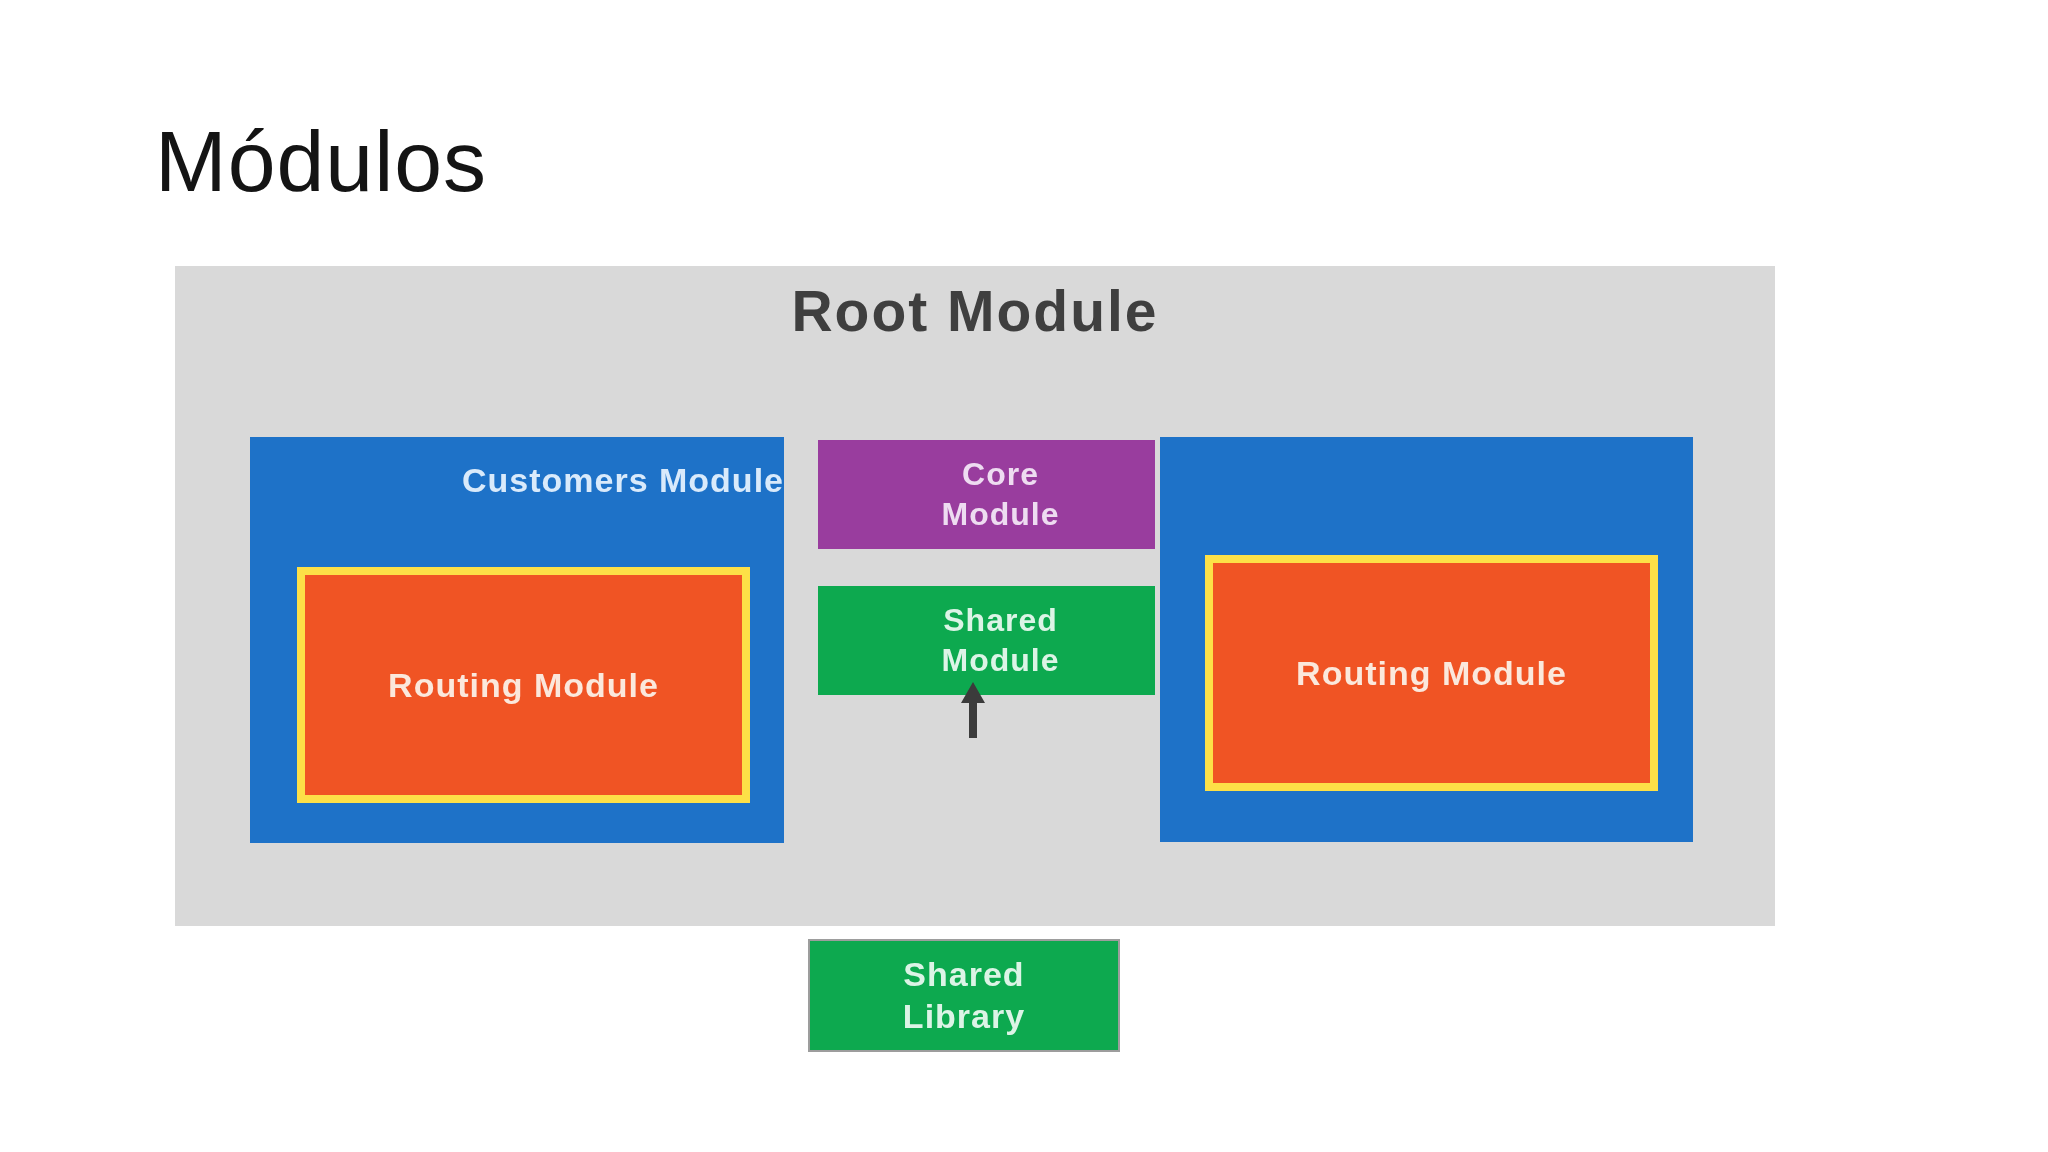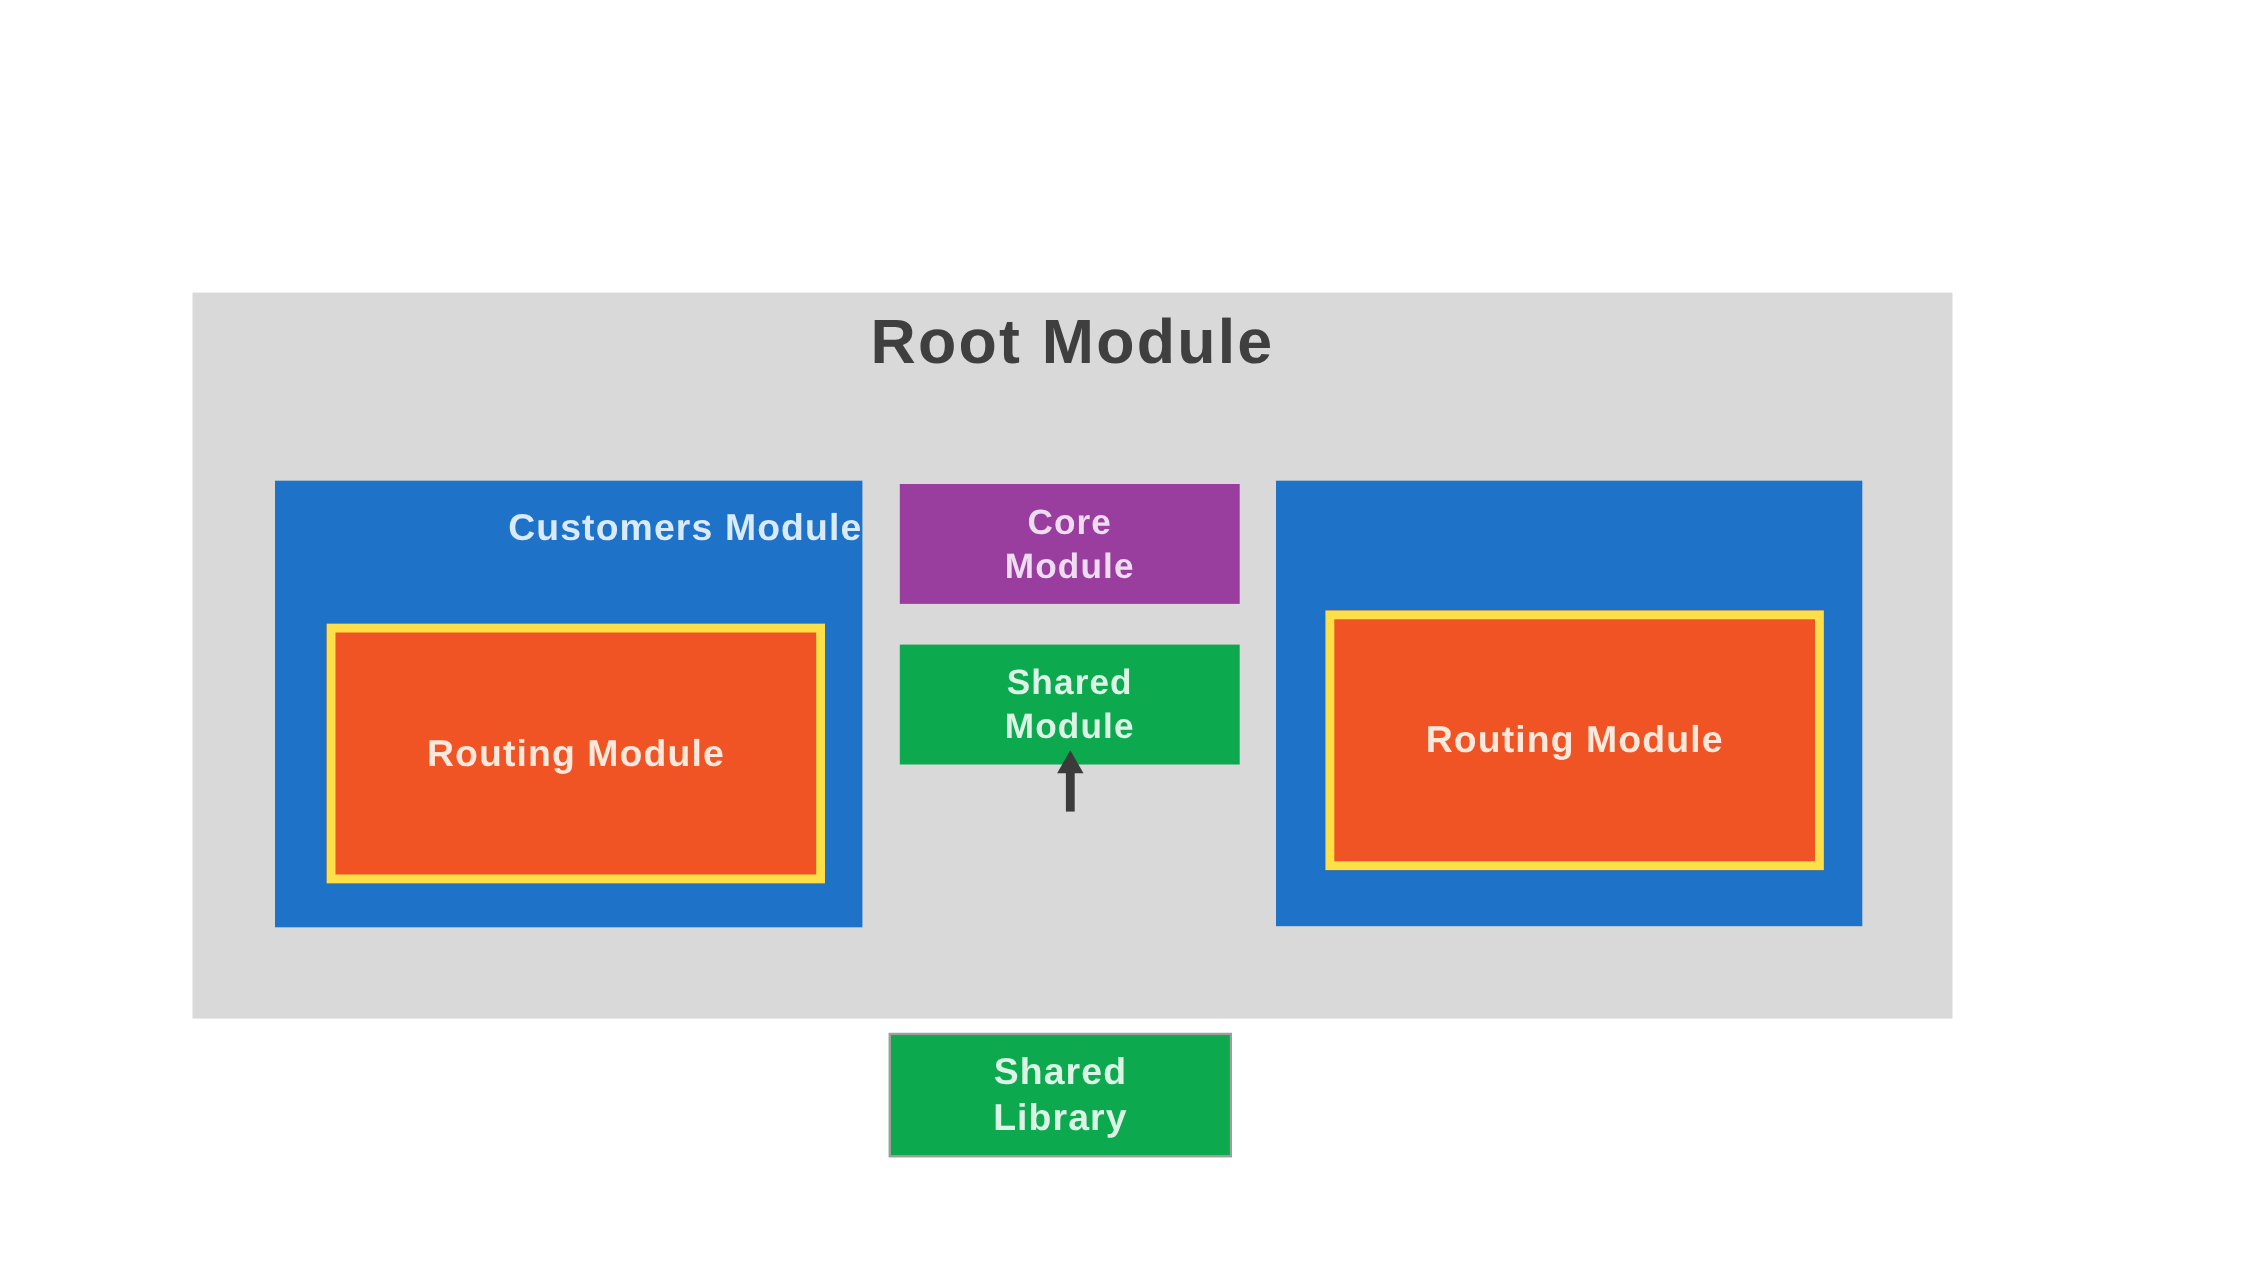--- a/index.html
+++ b/index.html
@@ -76,20 +76,21 @@
     position: absolute;
     display: flex;
     align-items: center;
     justify-content: center;
     text-align: center;
     font-size: 32px;
     font-weight: 700;
     line-height: 1.24;
     letter-spacing: 1px;
     white-space: pre-line;
+    padding-left: 28px;
   }
   .purple-box { background: #993d9e; color: #eedcf1; }
   .green-box  { background: #0da94f; color: #dcf4e6; }
   .shared-library-box {
     position: absolute;
     left: 808px;
     top: 939px;
     width: 312px;
     height: 113px;
     background: #0da94f;
@@ -113,20 +114,21 @@
     width: 30px;
     height: 56px;
     z-index: 2;
   }
 </style>
 </head>
 <body>
 
 <div class="slide">
 
+  <div class="slide-title">Módulos</div>
 
   <div class="root-box">
 
     <div class="root-label">Root Module</div>
 
     <div class="module-box blue-box" style="left:75px; top:171px; width:534px; height:406px;">
       <div class="module-title">Customers Module</div>
       <div class="routing-box" style="left:47px; top:130px; width:437px; height:220px;">
         <span>Routing Module</span>
       </div>

